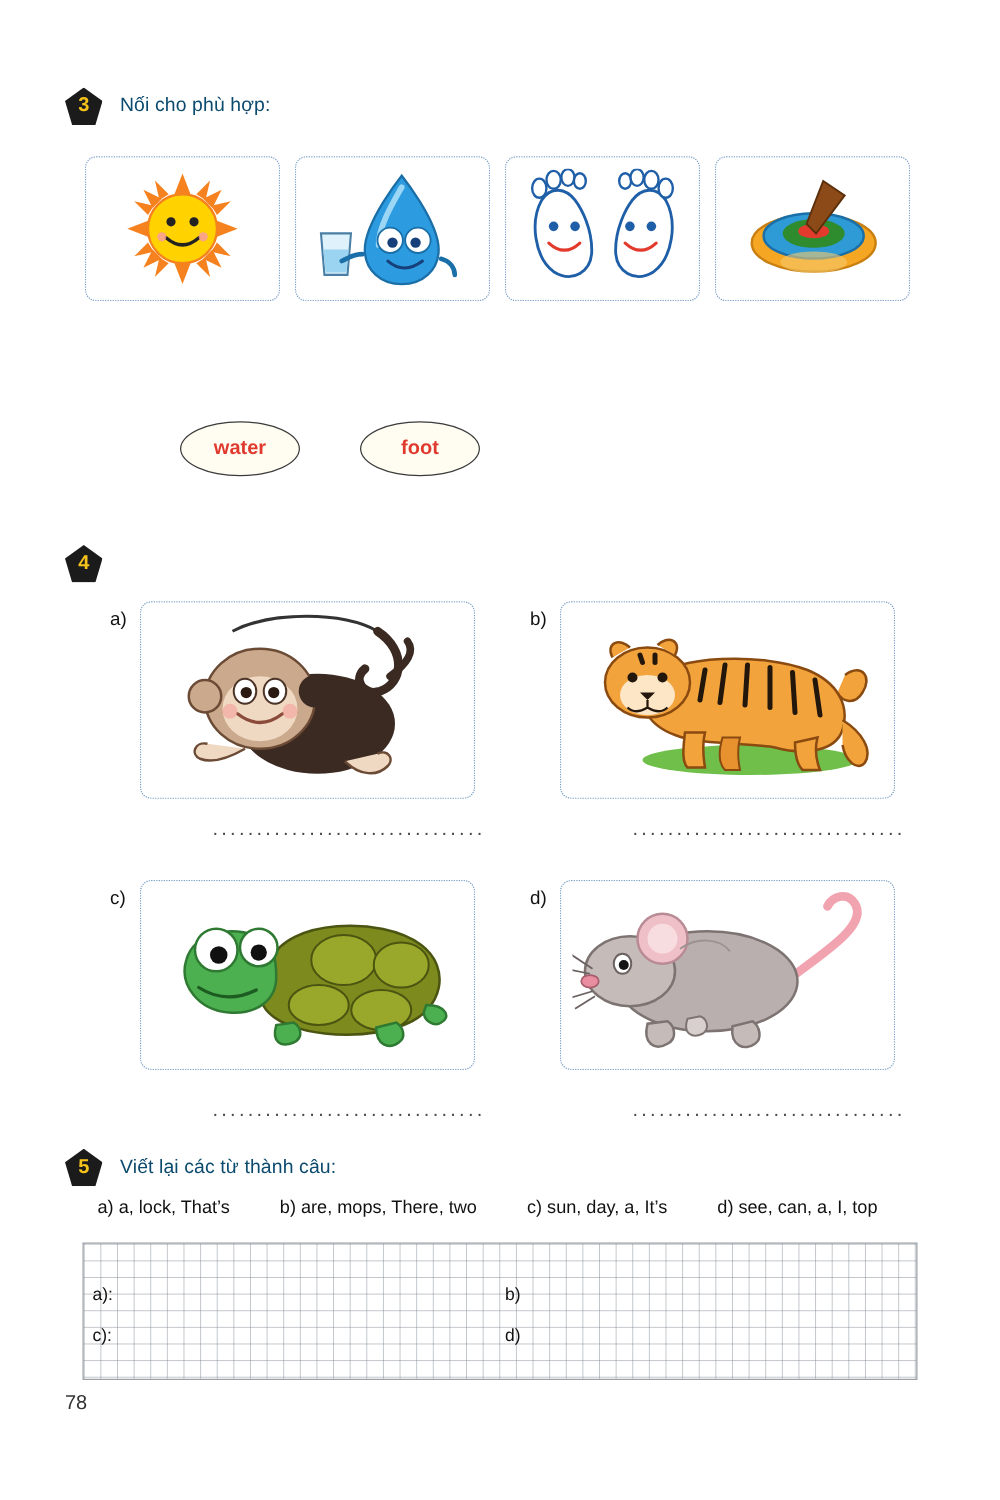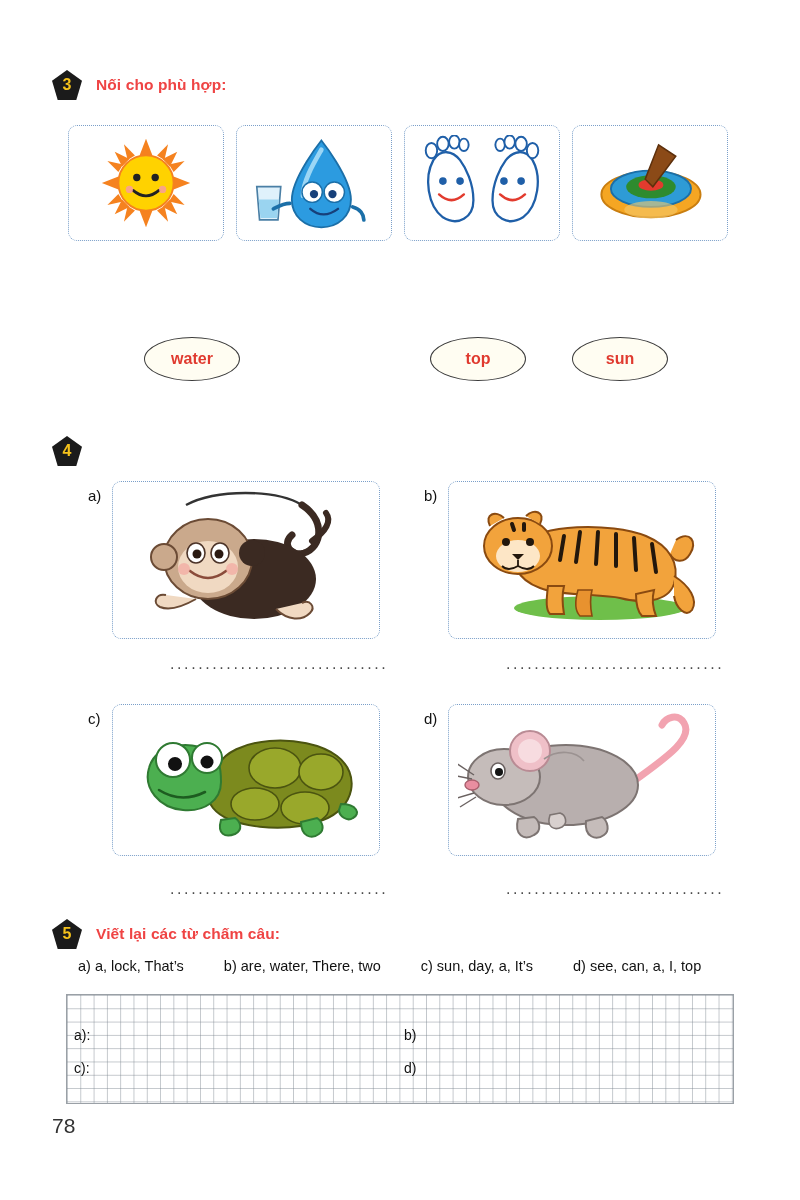--- a/index.html
+++ b/index.html
@@ -35,22 +35,22 @@
     font-size: 16px;
     font-weight: bold;
     display: flex;
     align-items: center;
     justify-content: center;
     clip-path: polygon(50% 0%, 100% 36%, 81% 100%, 19% 100%, 0% 36%);
     flex: 0 0 auto;
   }
   .ex-title {
     font-size: 15.5px;
-    font-weight: bold;
-    color: #ef4444;
+    font-weight: normal;
+    color: #0c4a6e;
     letter-spacing: .1px;
   }
 
   
   .dbox {
     border: 1.6px dotted #7a9fc9;
     border-radius: 9px;
     background: #fff;
     box-sizing: border-box;
     display: flex;
@@ -107,21 +107,21 @@
   .gridlabel {
     position: absolute;
     font-size: 14px;
     color: #111;
   }
 
   .pagenum {
     position: absolute;
     left: 52px;
     top: 1114px;
-    font-size: 21px;
+    font-size: 16px;
     color: #333;
   }
 
   .abs { position: absolute; }
 </style>
 </head>
 <body>
 
 <div class="page">
 
@@ -209,25 +209,22 @@
       <ellipse cx="66" cy="54" rx="26" ry="12" fill="#2E8B2E"></ellipse>
       <ellipse cx="66" cy="52" rx="13" ry="6" fill="#E23B2E"></ellipse>
       <path d="M74 10 L92 22 L68 54 L60 46 Z" fill="#8B4A17" stroke="#5d300c" stroke-width="1.6"></path>
       <ellipse cx="66" cy="78" rx="28" ry="9" fill="#F5C96A" opacity=".6"></ellipse>
     </svg>
   </div>
 
   <div class="abs oval" style="left:144px; top:337px; width:94px; height:42px;text-align:center;">
     <span>water</span>
   </div>
-  <div class="abs oval" style="left:430px; top:337px; width:94px; height:42px;">
-    <span>top</span>
-  </div>
-  <div class="abs oval" style="left:572px; top:337px; width:94px; height:42px;">
-    <span>sun</span>
+  <div class="abs oval" style="left:288px; top:337px; width:94px; height:42px;">
+    <span>foot</span>
   </div>
 
   <div class="abs ex-header" style="left:52px; top:436px;">
     <div class="badge">4</div>
   </div>
 
   <div class="abs letter" style="left:88px; top:487px;">a)</div>
   <div class="abs dbox" style="left:112px; top:481px; width:268px; height:158px;">
     <svg width="240" height="146" viewBox="0 0 240 146">
       <path d="M60 18 C90 2 150 2 176 18" stroke="#333" stroke-width="2.4" fill="none"></path>
@@ -326,26 +323,26 @@
       <path d="M60 110 C56 126 66 132 76 126 C84 122 82 112 76 108 Z" fill="#C5BCBA" stroke="#7d7472" stroke-width="2"></path>
       <path d="M128 112 C126 128 138 132 146 126 C152 122 150 112 144 108 Z" fill="#C5BCBA" stroke="#7d7472" stroke-width="2"></path>
       <path d="M92 106 C88 118 96 122 104 118 C110 114 108 106 102 104 Z" fill="#D8D0CE" stroke="#7d7472" stroke-width="1.6"></path>
       <path d="M86 50 C100 40 118 42 126 52" stroke="#9b9291" stroke-width="1.6" fill="none"></path>
     </svg>
   </div>
   <div class="abs dots-line" style="left:506px; top:880px;">...............................</div>
 
   <div class="abs ex-header" style="left:52px; top:919px;">
     <div class="badge">5</div>
-    <div class="ex-title">Viết lại các từ chấm câu:</div>
+    <div class="ex-title">Viết lại các từ thành câu:</div>
   </div>
 
   <div class="abs sent-row" style="left:78px; top:958px; width:690px;">
     <span>a) a, lock, That’s</span>
-    <span>b) are, water, There, two</span>
+    <span>b) are, mops, There, two</span>
     <span>c) sun, day, a, It’s</span>
     <span>d) see, can, a, I, top</span>
   </div>
 
   <div class="gridbox" style="left:66px; top:994px; width:668px; height:110px;"></div>
   <div class="gridlabel" style="left:74px; top:1027px;">a):</div>
   <div class="gridlabel" style="left:404px; top:1027px;">b)</div>
   <div class="gridlabel" style="left:74px; top:1060px;">c):</div>
   <div class="gridlabel" style="left:404px; top:1060px;">d)</div>
 

